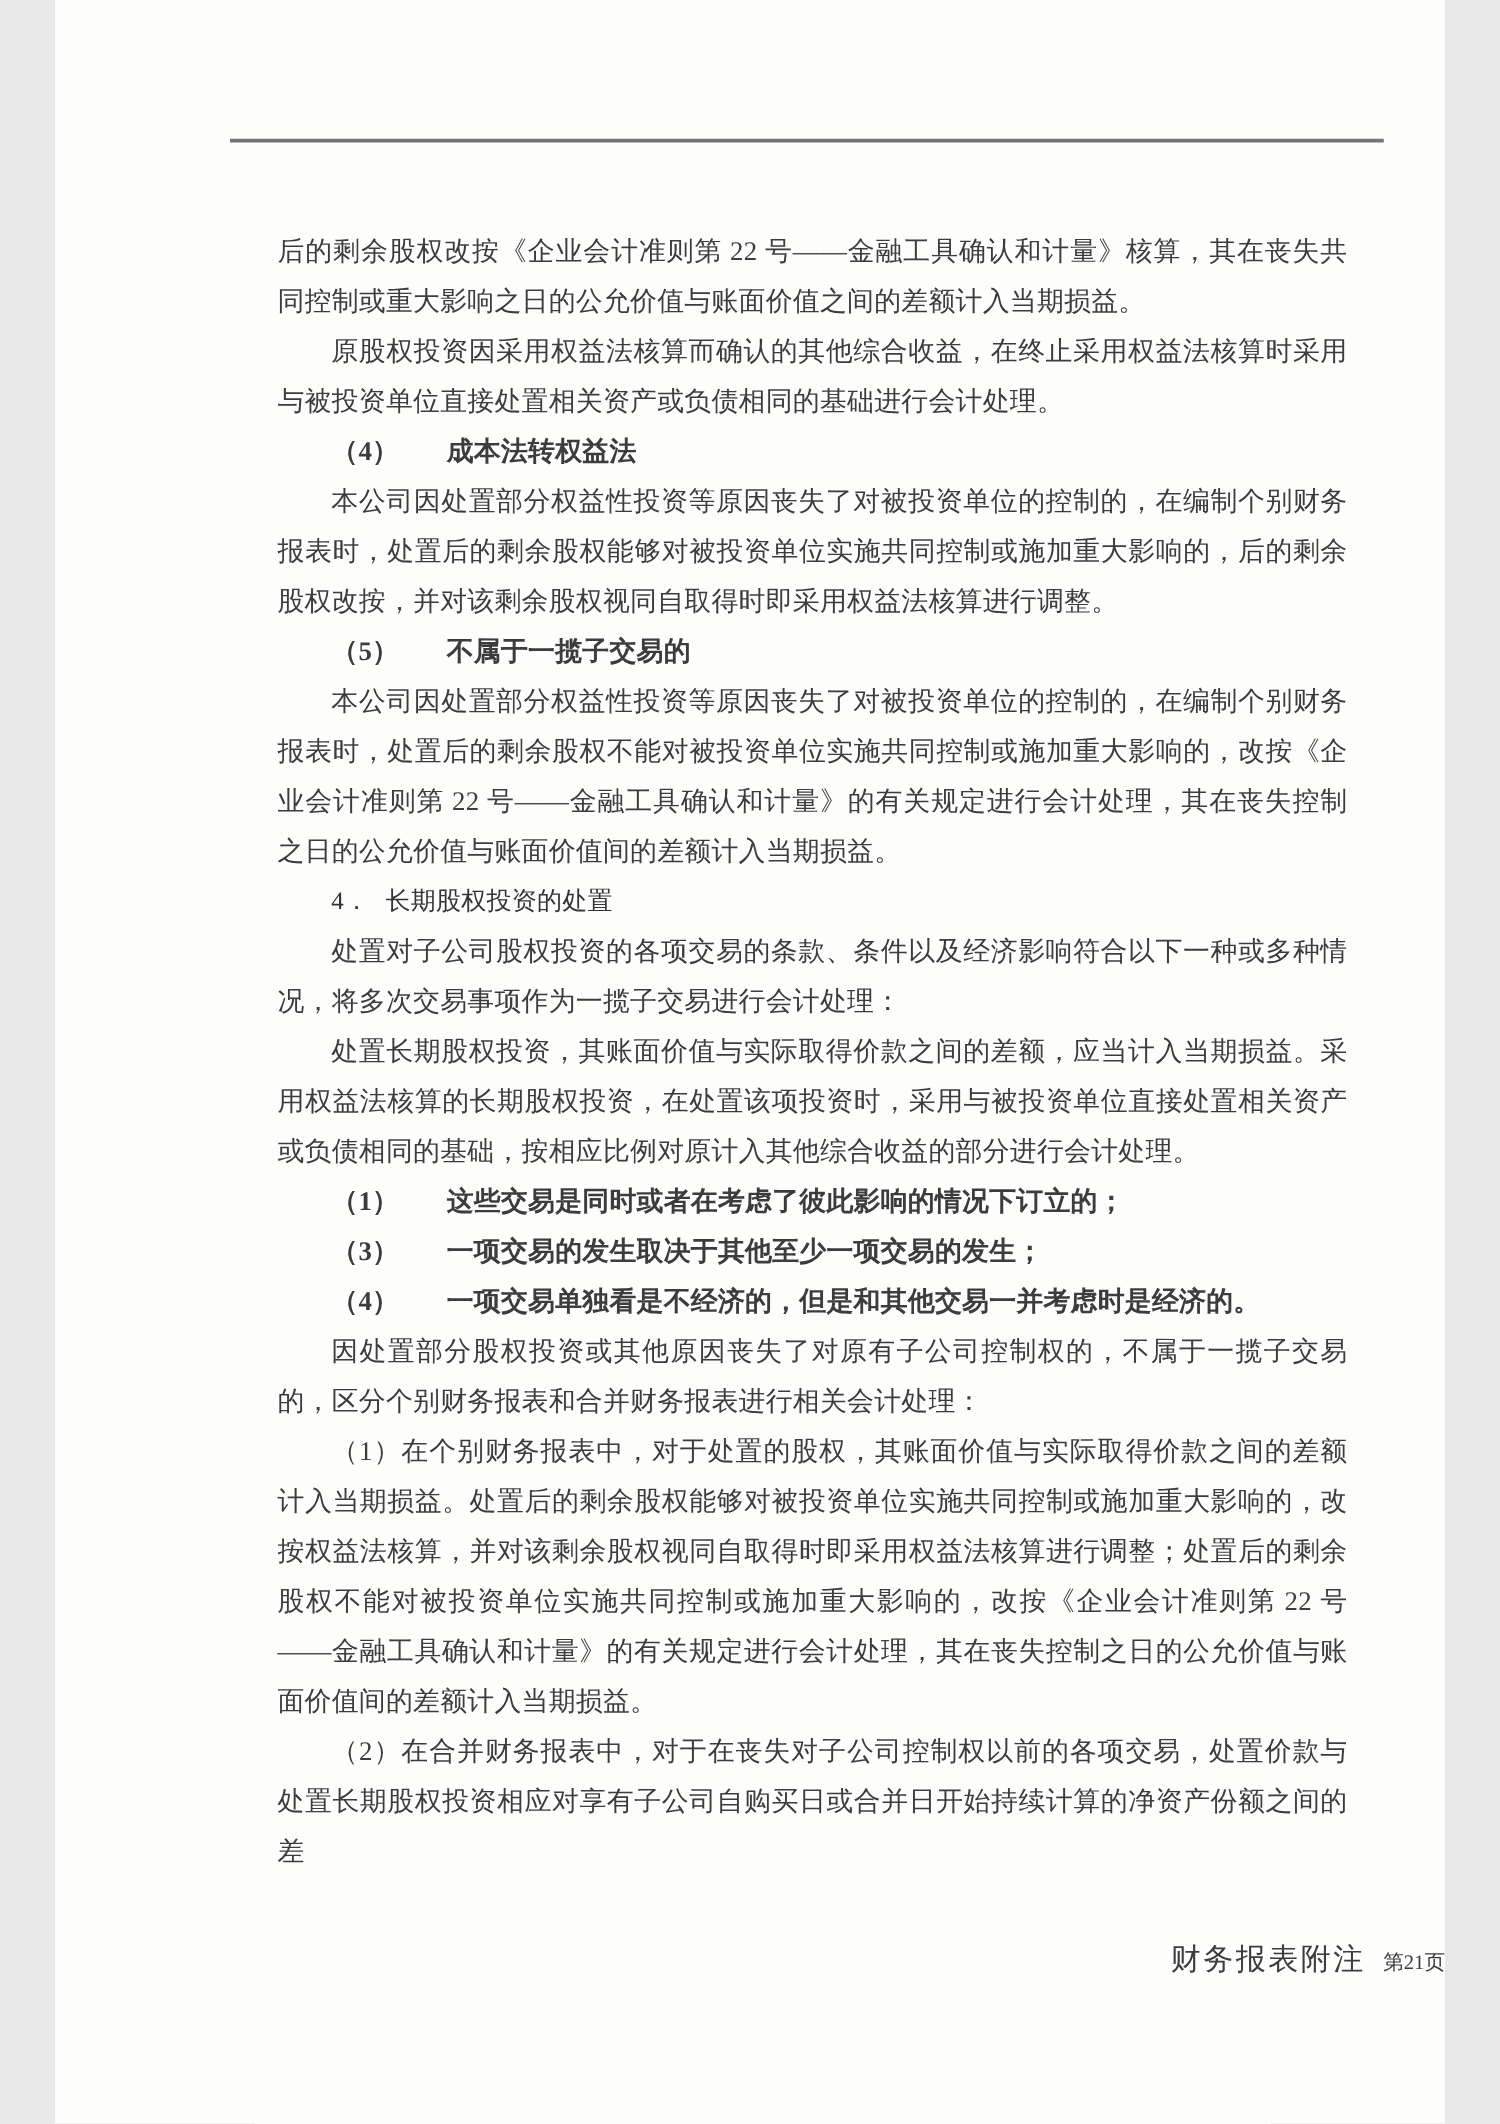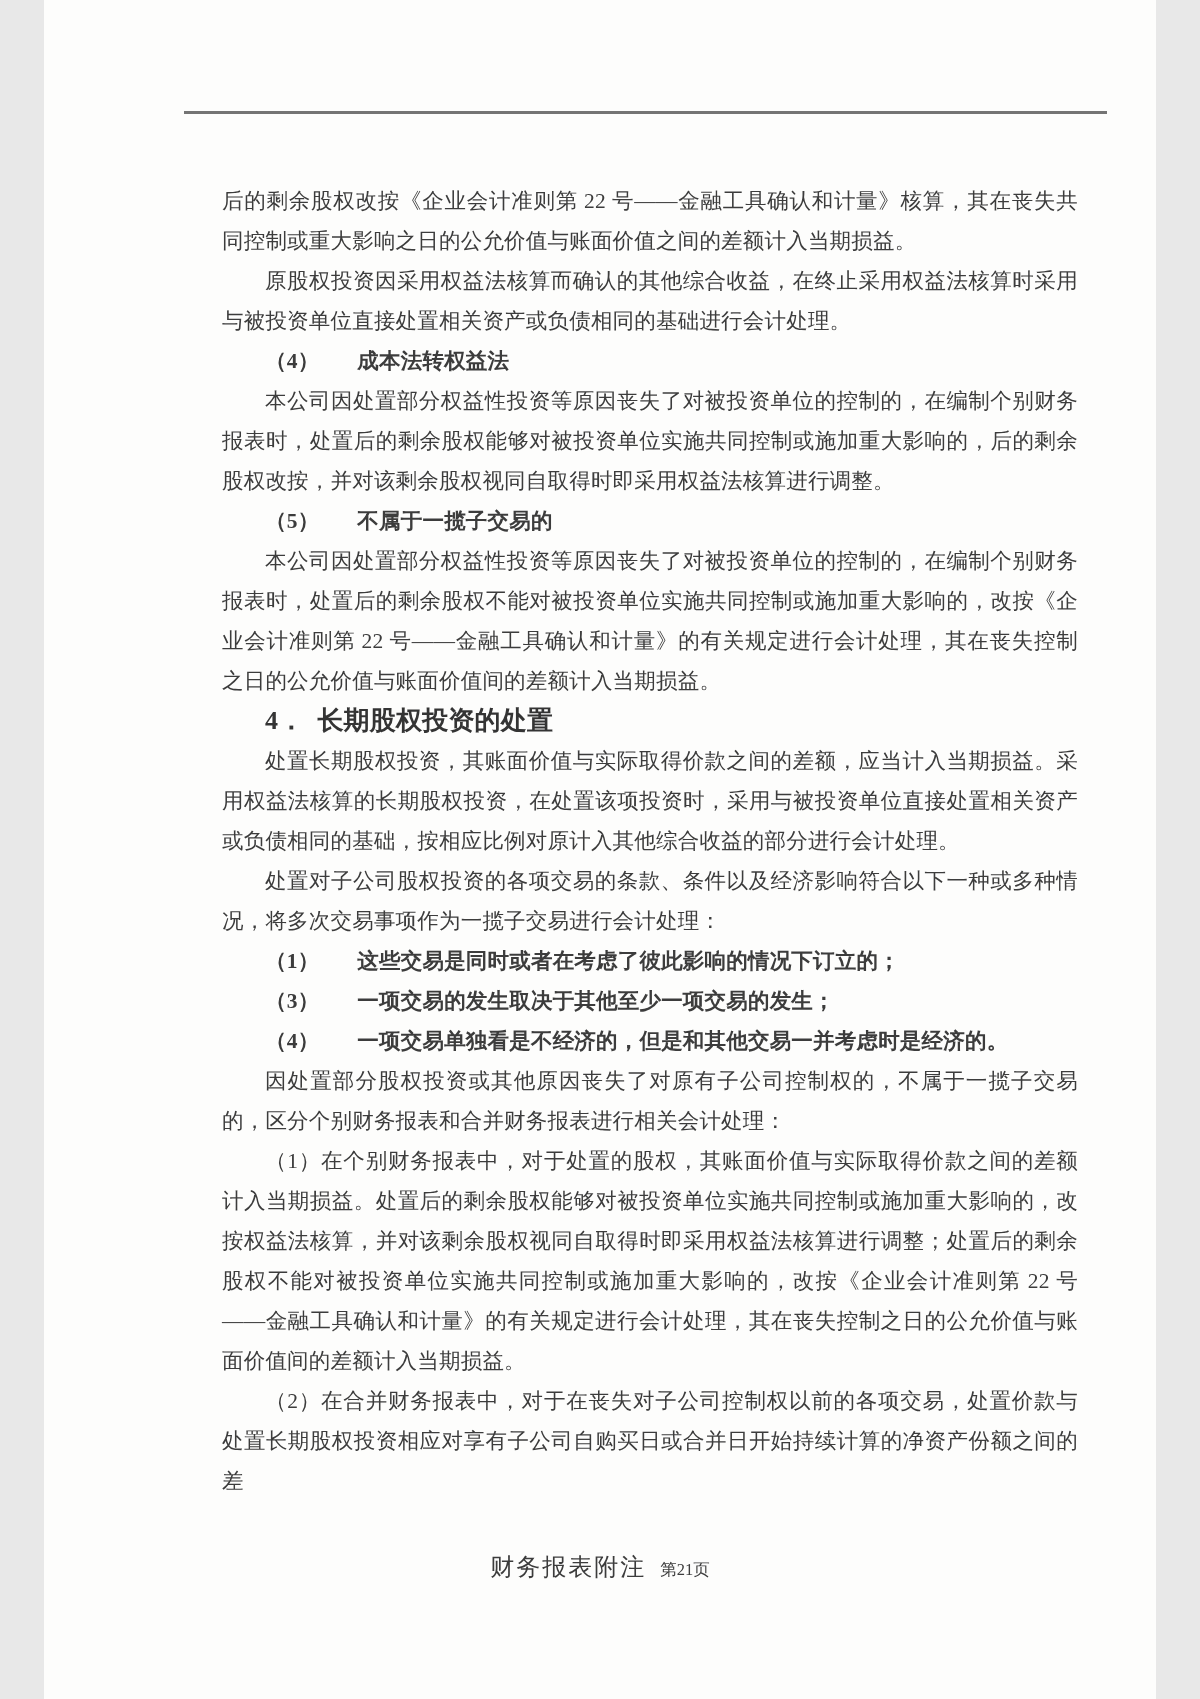--- a/index.html
+++ b/index.html
@@ -44,35 +44,35 @@
 
   .list-heading,
   .list-item { text-indent: 43px; font-weight: bold; }
 
   .list-heading { margin: 9px 0; }
 
   .list-heading .marker,
   .list-item .marker { margin-right: 38px; }
 
   .heading {
-    font-weight: bold;
-    font-size: 26px;
+    font-weight: normal;
+    font-size: 20px;
     text-indent: 43px;
     margin: 9px 0 3px 0;
     color: var(--heading-color, #343434);
   }
 
   .heading .heading-marker { margin-right: 13px; }
 
   .page-footer {
     position: absolute;
     left: 0;
     top: 1551px;
     width: 100%;
-    text-align: center;
+    text-align: right;
     white-space: nowrap;
   }
 
   .footer-title {
     font-size: 24px;
     letter-spacing: 2px;
     color: var(--text-color, #3c3c3c);
   }
 
   .footer-page {
@@ -88,22 +88,22 @@
   <div class="header-rule"></div>
 
   <main class="doc-body">
       <p class="para">后的剩余股权改按《企业会计准则第 22 号——金融工具确认和计量》核算，其在丧失共同控制或重大影响之日的公允价值与账面价值之间的差额计入当期损益。</p>
       <p class="para indent">原股权投资因采用权益法核算而确认的其他综合收益，在终止采用权益法核算时采用与被投资单位直接处置相关资产或负债相同的基础进行会计处理。</p>
       <p class="list-heading"><span class="marker">（4）</span><span>成本法转权益法</span></p>
       <p class="para indent">本公司因处置部分权益性投资等原因丧失了对被投资单位的控制的，在编制个别财务报表时，处置后的剩余股权能够对被投资单位实施共同控制或施加重大影响的，后的剩余股权改按，并对该剩余股权视同自取得时即采用权益法核算进行调整。</p>
       <p class="list-heading"><span class="marker">（5）</span><span>不属于一揽子交易的</span></p>
       <p class="para indent">本公司因处置部分权益性投资等原因丧失了对被投资单位的控制的，在编制个别财务报表时，处置后的剩余股权不能对被投资单位实施共同控制或施加重大影响的，改按《企业会计准则第 22 号——金融工具确认和计量》的有关规定进行会计处理，其在丧失控制之日的公允价值与账面价值间的差额计入当期损益。</p>
       <p class="heading"><span class="heading-marker">4．</span><span>长期股权投资的处置</span></p>
+      <p class="para indent">处置对子公司股权投资的各项交易的条款、条件以及经济影响符合以下一种或多种情况，将多次交易事项作为一揽子交易进行会计处理：</p>
       <p class="para indent">处置长期股权投资，其账面价值与实际取得价款之间的差额，应当计入当期损益。采用权益法核算的长期股权投资，在处置该项投资时，采用与被投资单位直接处置相关资产或负债相同的基础，按相应比例对原计入其他综合收益的部分进行会计处理。</p>
-      <p class="para indent">处置对子公司股权投资的各项交易的条款、条件以及经济影响符合以下一种或多种情况，将多次交易事项作为一揽子交易进行会计处理：</p>
       <p class="list-item"><span class="marker">（1）</span><span>这些交易是同时或者在考虑了彼此影响的情况下订立的；</span></p>
       <p class="list-item"><span class="marker">（3）</span><span>一项交易的发生取决于其他至少一项交易的发生；</span></p>
       <p class="list-item"><span class="marker">（4）</span><span>一项交易单独看是不经济的，但是和其他交易一并考虑时是经济的。</span></p>
       <p class="para indent">因处置部分股权投资或其他原因丧失了对原有子公司控制权的，不属于一揽子交易的，区分个别财务报表和合并财务报表进行相关会计处理：</p>
       <p class="para indent">（1）在个别财务报表中，对于处置的股权，其账面价值与实际取得价款之间的差额计入当期损益。处置后的剩余股权能够对被投资单位实施共同控制或施加重大影响的，改按权益法核算，并对该剩余股权视同自取得时即采用权益法核算进行调整；处置后的剩余股权不能对被投资单位实施共同控制或施加重大影响的，改按《企业会计准则第 22 号——金融工具确认和计量》的有关规定进行会计处理，其在丧失控制之日的公允价值与账面价值间的差额计入当期损益。</p>
       <p class="para indent">（2）在合并财务报表中，对于在丧失对子公司控制权以前的各项交易，处置价款与处置长期股权投资相应对享有子公司自购买日或合并日开始持续计算的净资产份额之间的差</p>
     </main>
 
   <footer class="page-footer">
     <span class="footer-title">财务报表附注</span><span class="footer-page">第21页</span>

